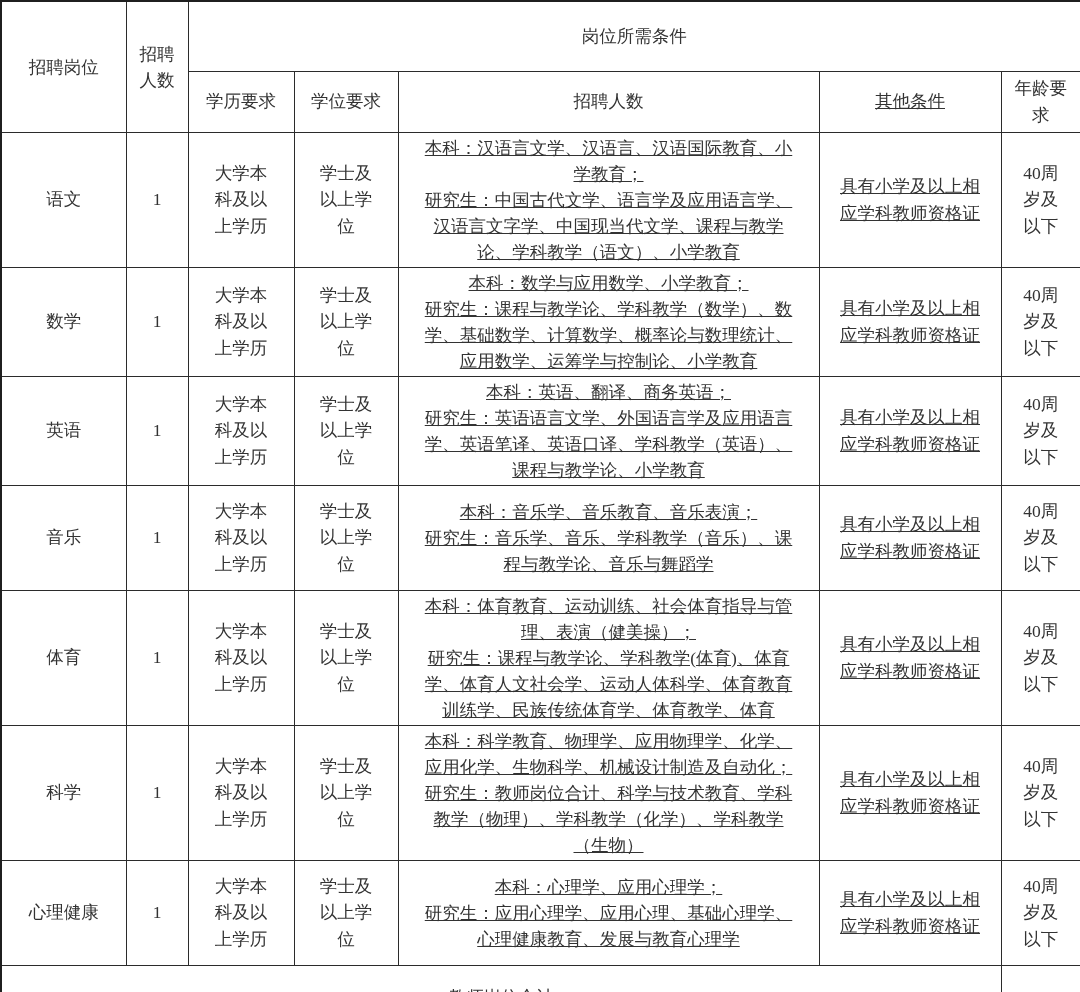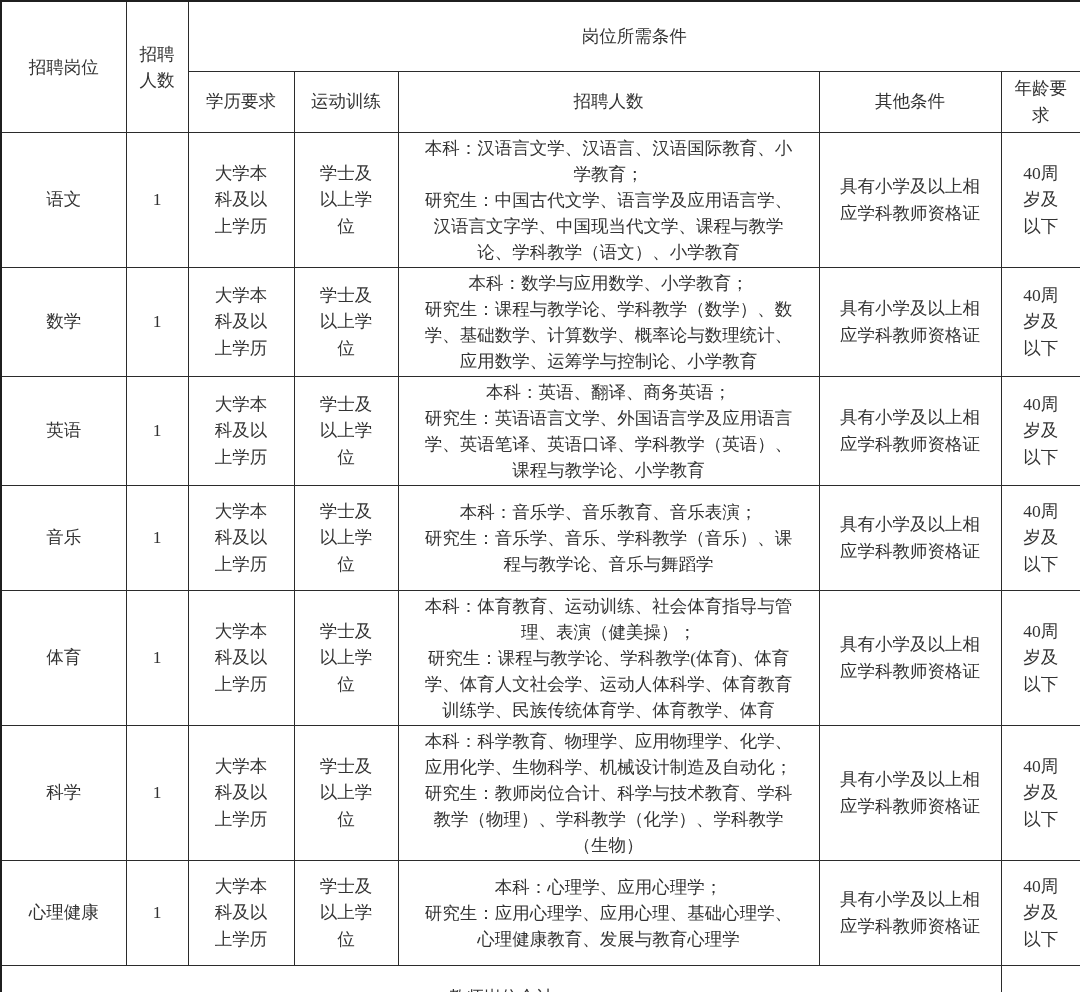--- a/index.html
+++ b/index.html
@@ -25,21 +25,21 @@
     border: 1px solid #2b2b2b;
     font-weight: normal;
     text-align: center;
     vertical-align: middle;
     padding: 2px 20px;
     box-sizing: border-box;
     overflow: hidden;
   }
   table.recruit { border: 2px solid #1f1f1f; }
   table.recruit th { padding: 2px 6px; }
-  td.left, th.left { text-align: left; }
+  td.left, th.left { text-align: left; text-decoration: underline; }
   td.major {
     white-space: pre-line;
     padding: 2px 4px 2px 5px;
     line-height: 26px;
   }
   td.other-cell { padding-left: 6px; margin-left: 26px; }
   thead tr.h1 { height: 70px; }
   thead tr.h2 { height: 61px; }
   tbody tr:nth-child(1) { height: 129px; }
   tbody tr:nth-child(2) { height: 109px; }
@@ -64,21 +64,21 @@
     <col style="width:80px">
   </colgroup>
   <thead>
     <tr class="h1">
       <th rowspan="2">招聘岗位</th>
       <th rowspan="2">招聘人数</th>
       <th colspan="5">岗位所需条件</th>
     </tr>
     <tr class="h2">
       <th>学历要求</th>
-      <th>运动训练</th>
+      <th>学位要求</th>
       <th>招聘人数</th>
       <th class="left">其他条件</th>
       <th>年龄要求</th>
     </tr>
   </thead>
   <tbody id="rows">
       <tr>
     <td>语文</td>
     <td>1</td>
     <td>大学本科及以上学历</td>

